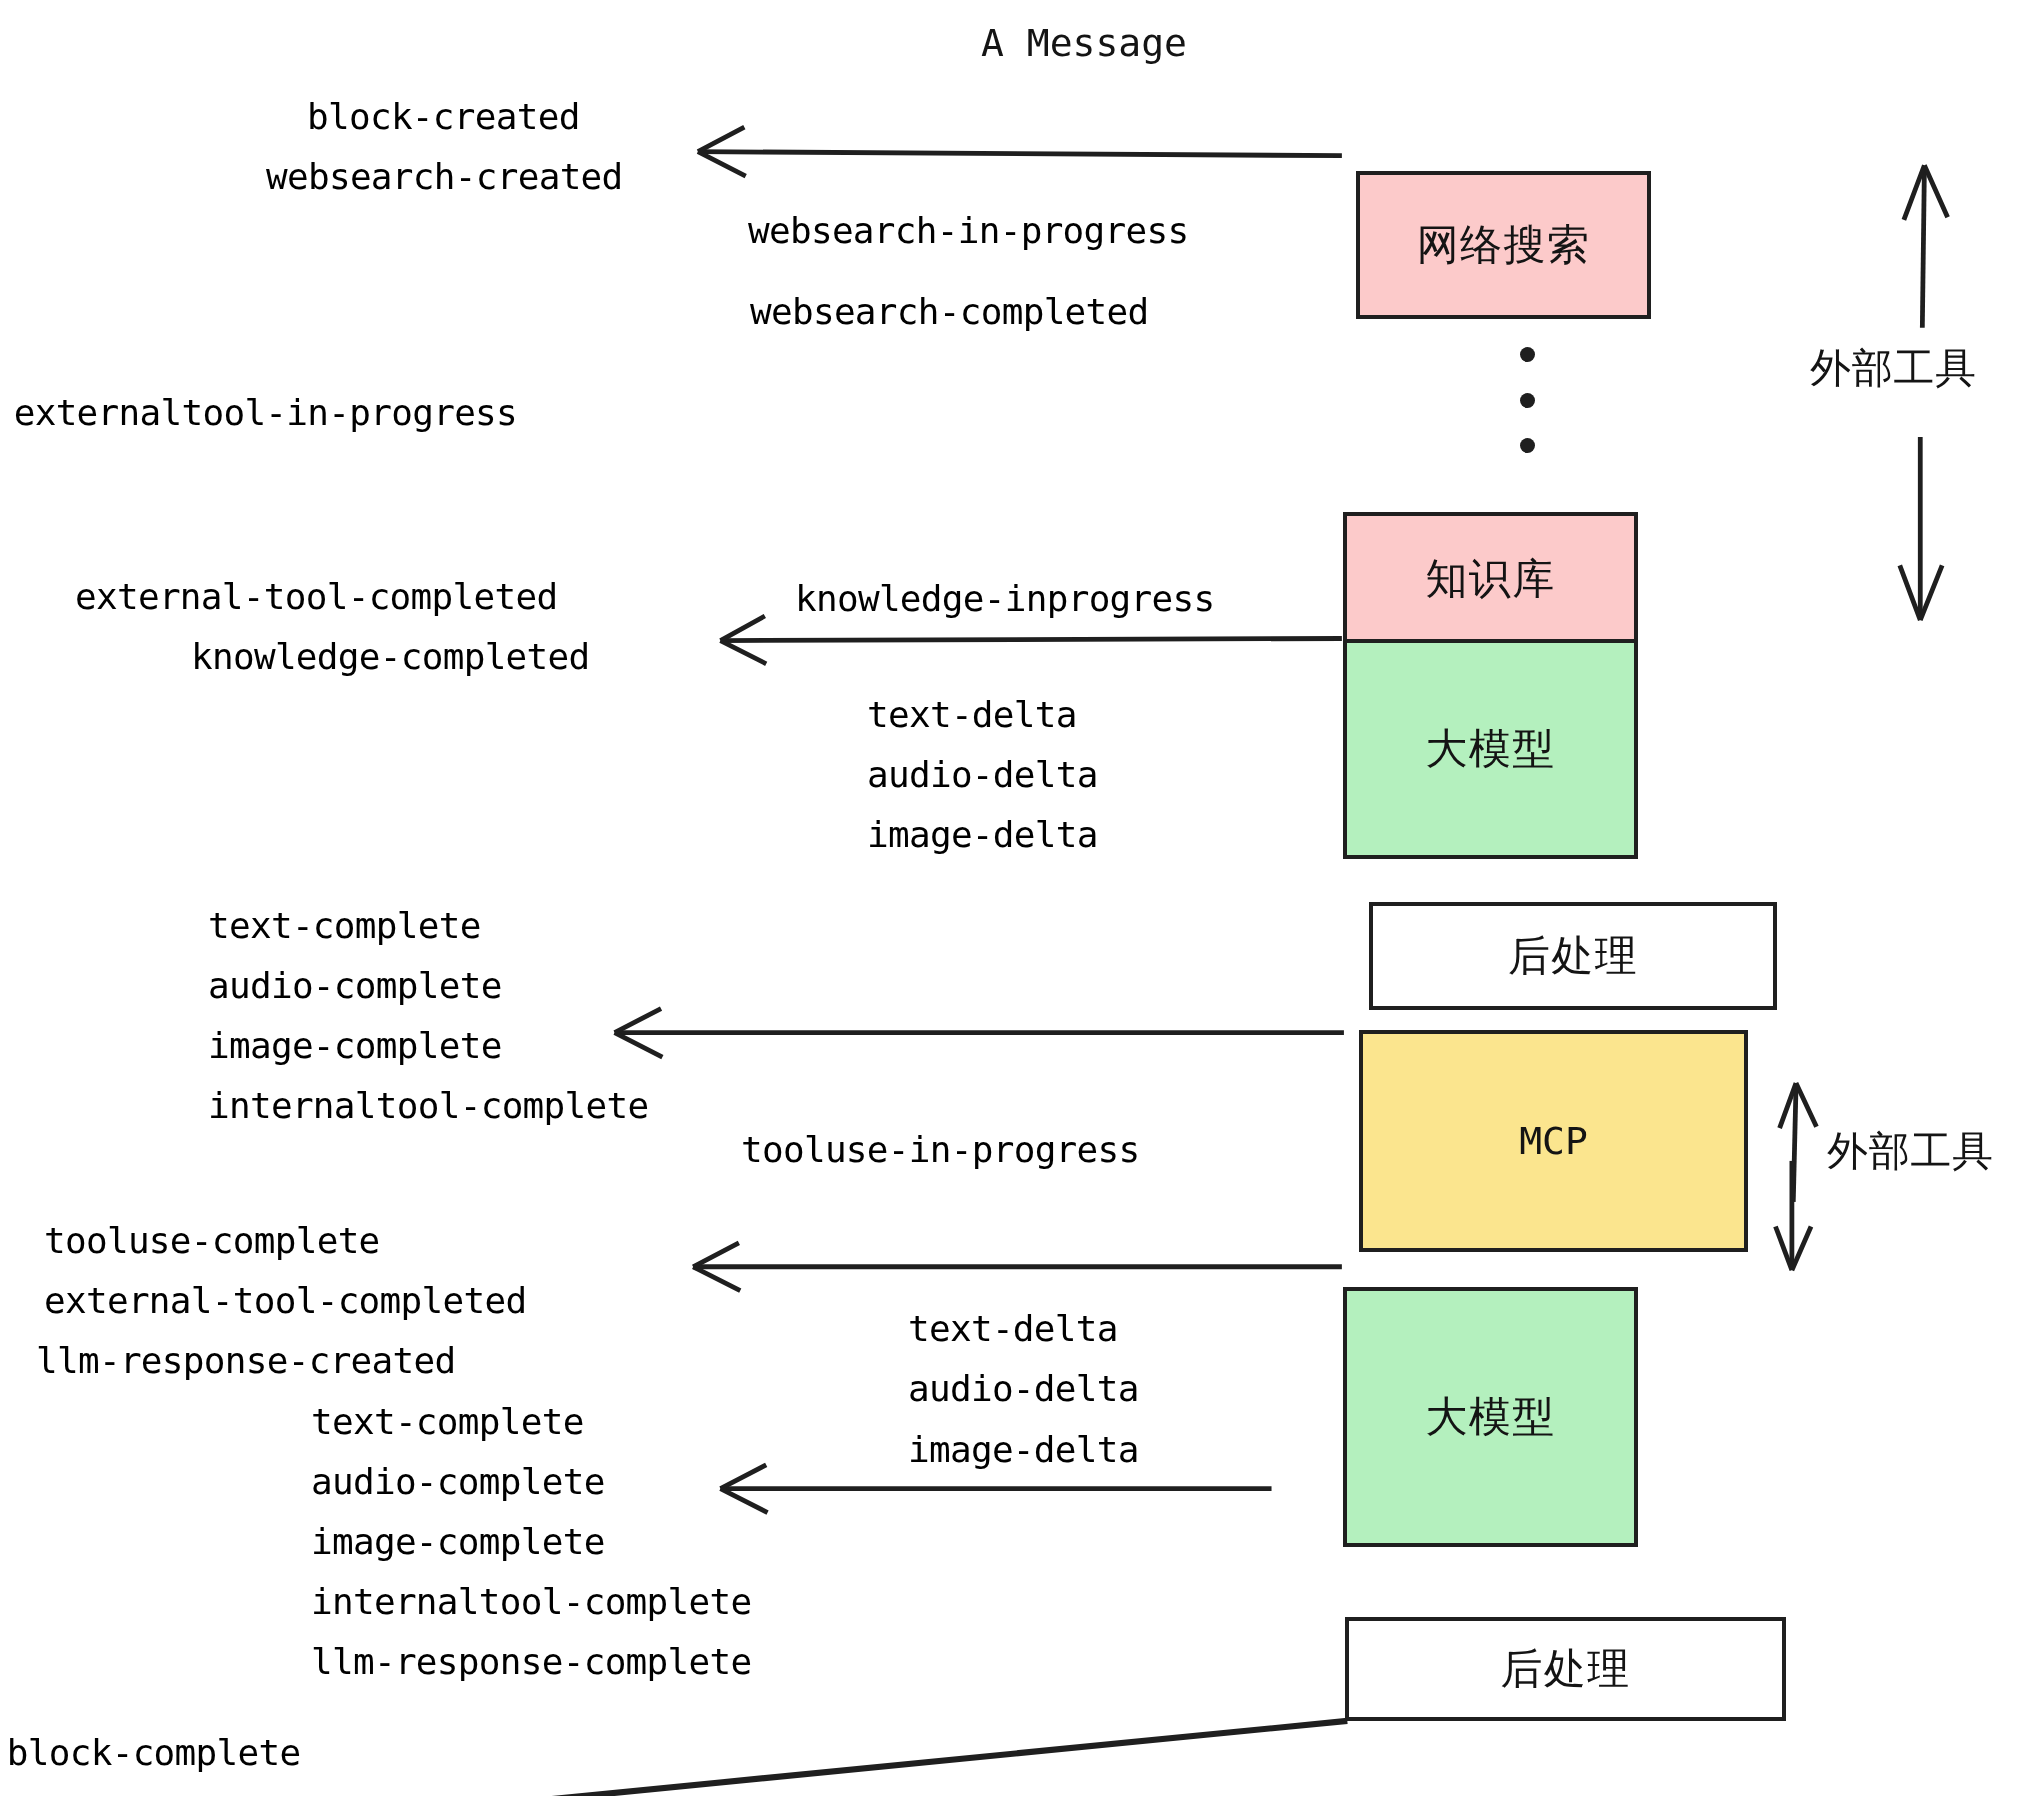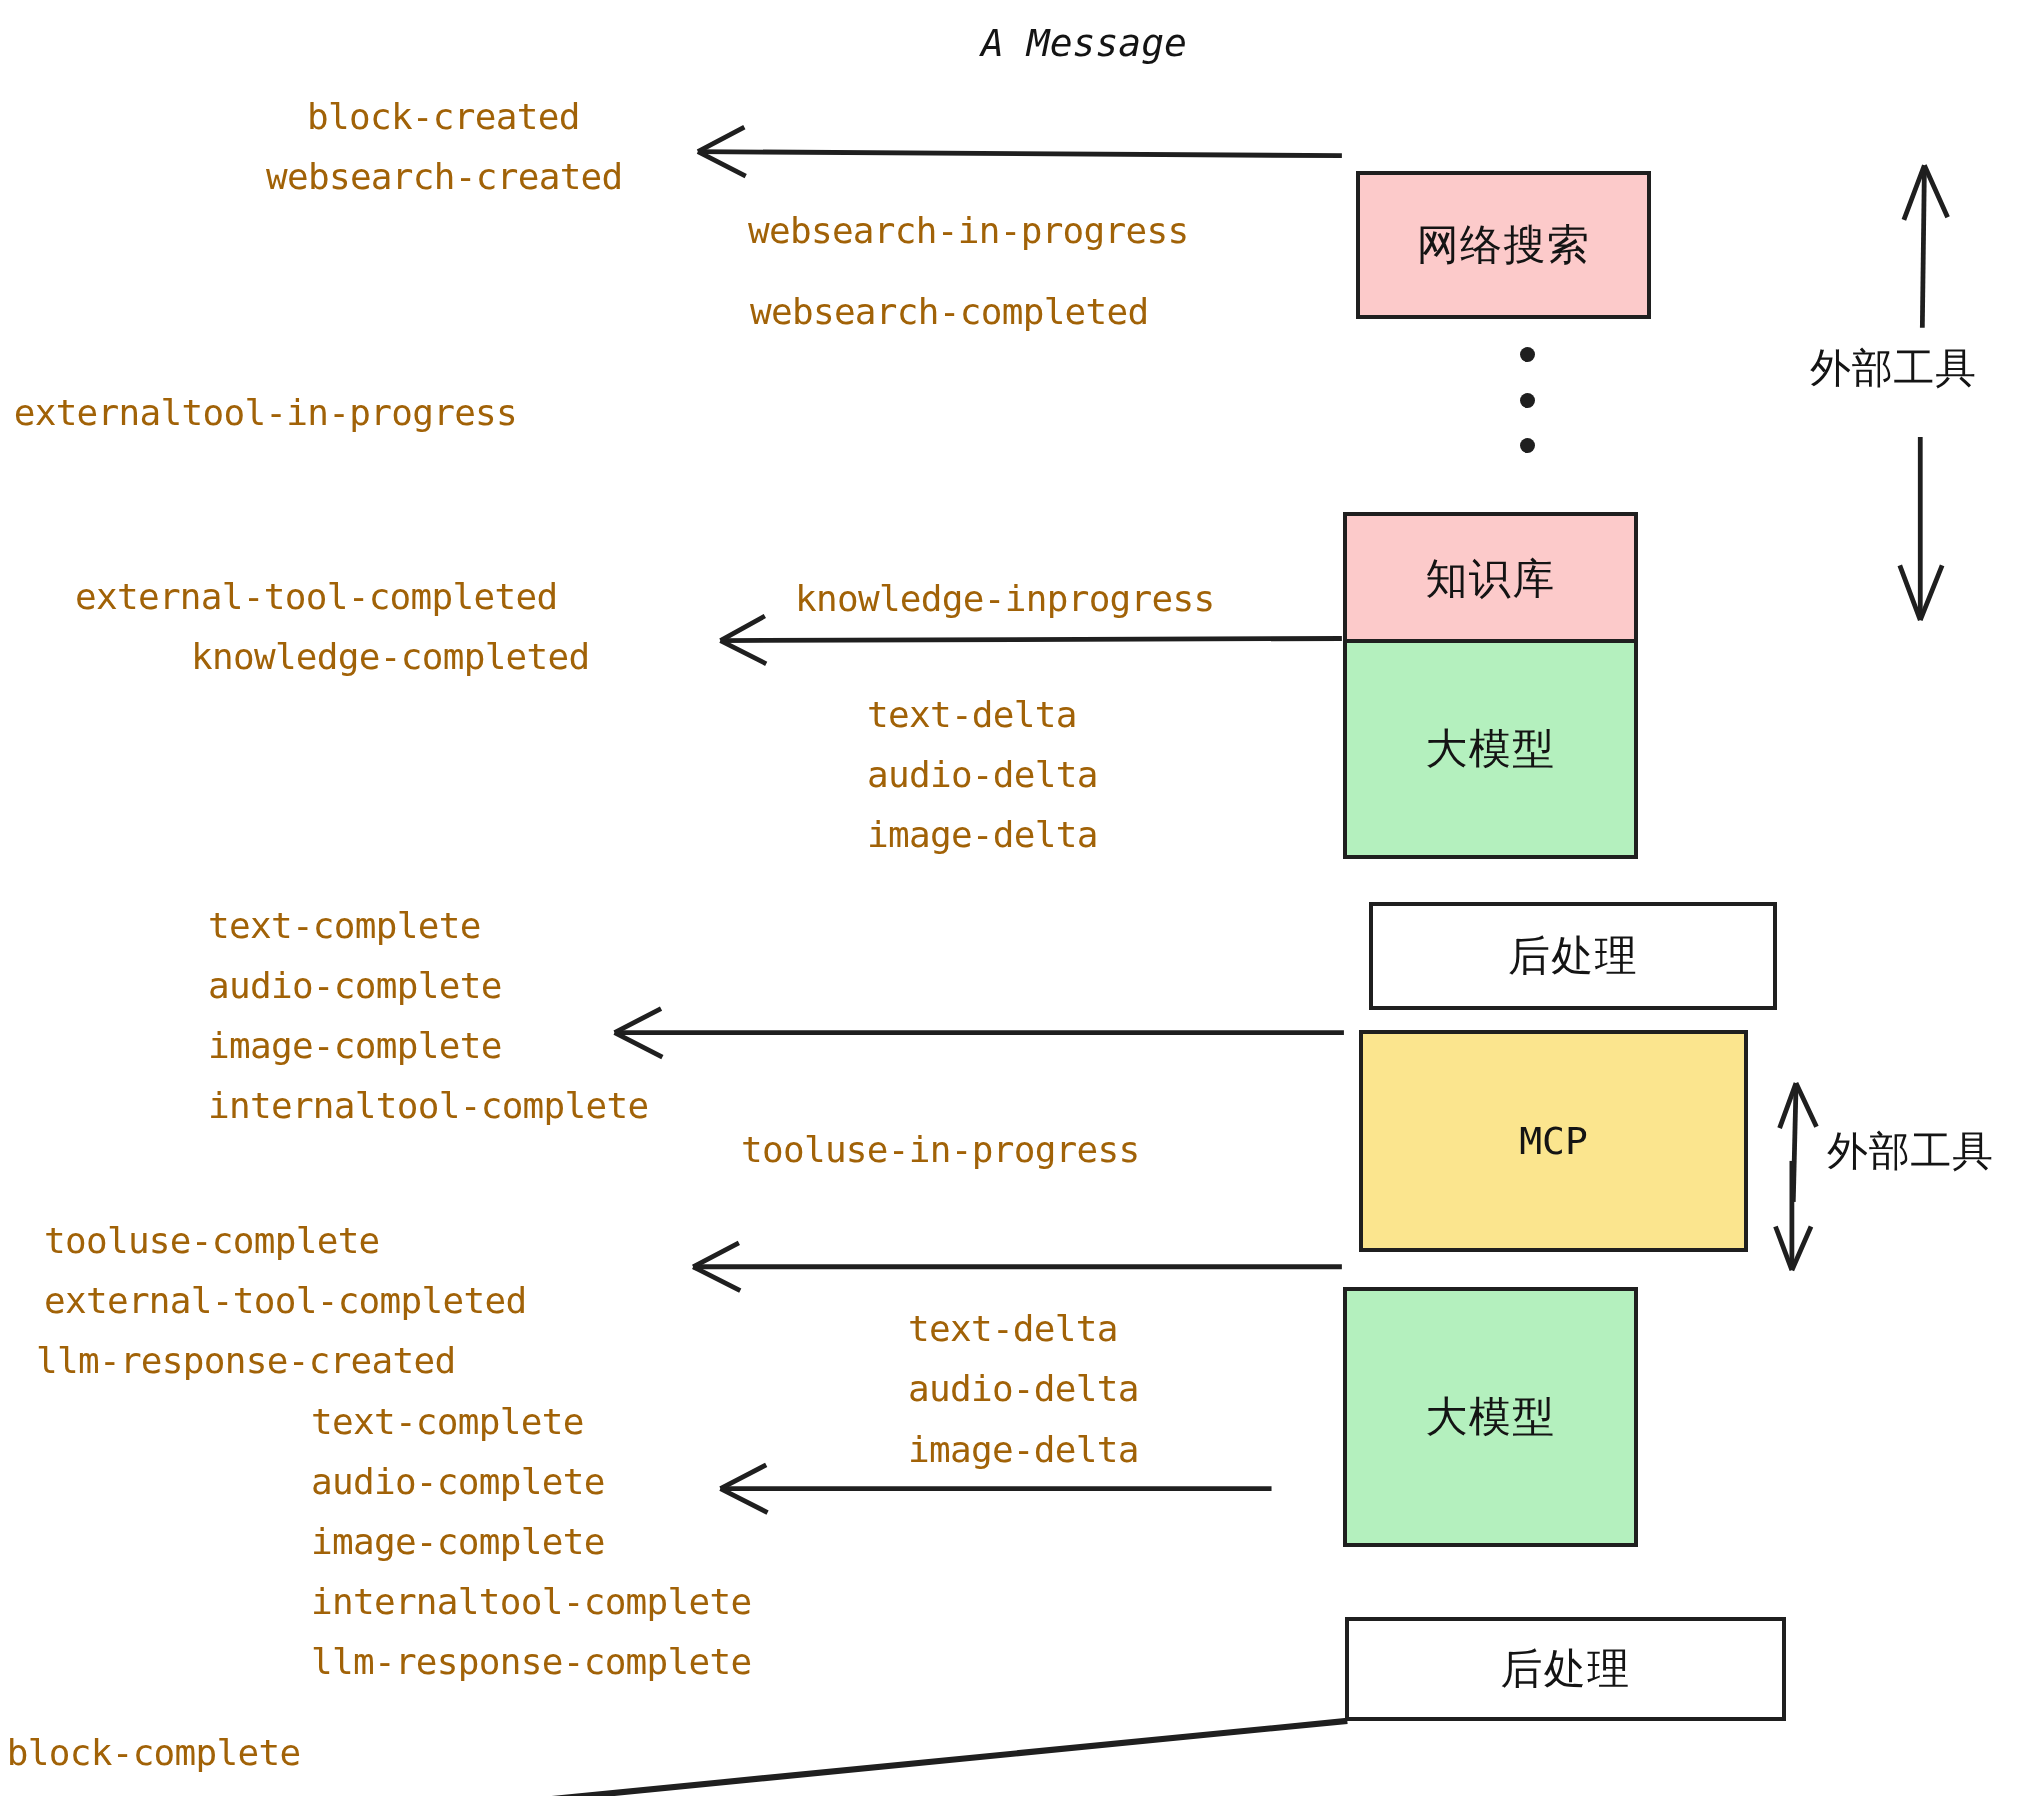--- a/index.html
+++ b/index.html
@@ -15,32 +15,31 @@
     height:1796px;
     background:#ffffff;
     overflow:hidden;
   }
   .ev{
     position:absolute;
     font-family:"DejaVu Sans Mono","Liberation Mono",monospace;
     font-size:36px;
     line-height:1.0;
     letter-spacing:-0.7px;
-    color:#a16207;
+    color:#000000;
     white-space:pre;
     text-align:center;
   }
   .title{
     position:absolute;
     font-family:"DejaVu Sans Mono","Liberation Mono",monospace;
     font-size:38px;
     color:#141414;
     letter-spacing:0px;
     white-space:pre;
-    font-style:italic;
   }
   .box{
     position:absolute;
     border:4.8px solid #1f1f1f;
     box-sizing:border-box;
     display:flex;
     align-items:center;
     justify-content:center;
     font-family:"DejaVu Sans","Liberation Sans",sans-serif;
     font-size:42px;

